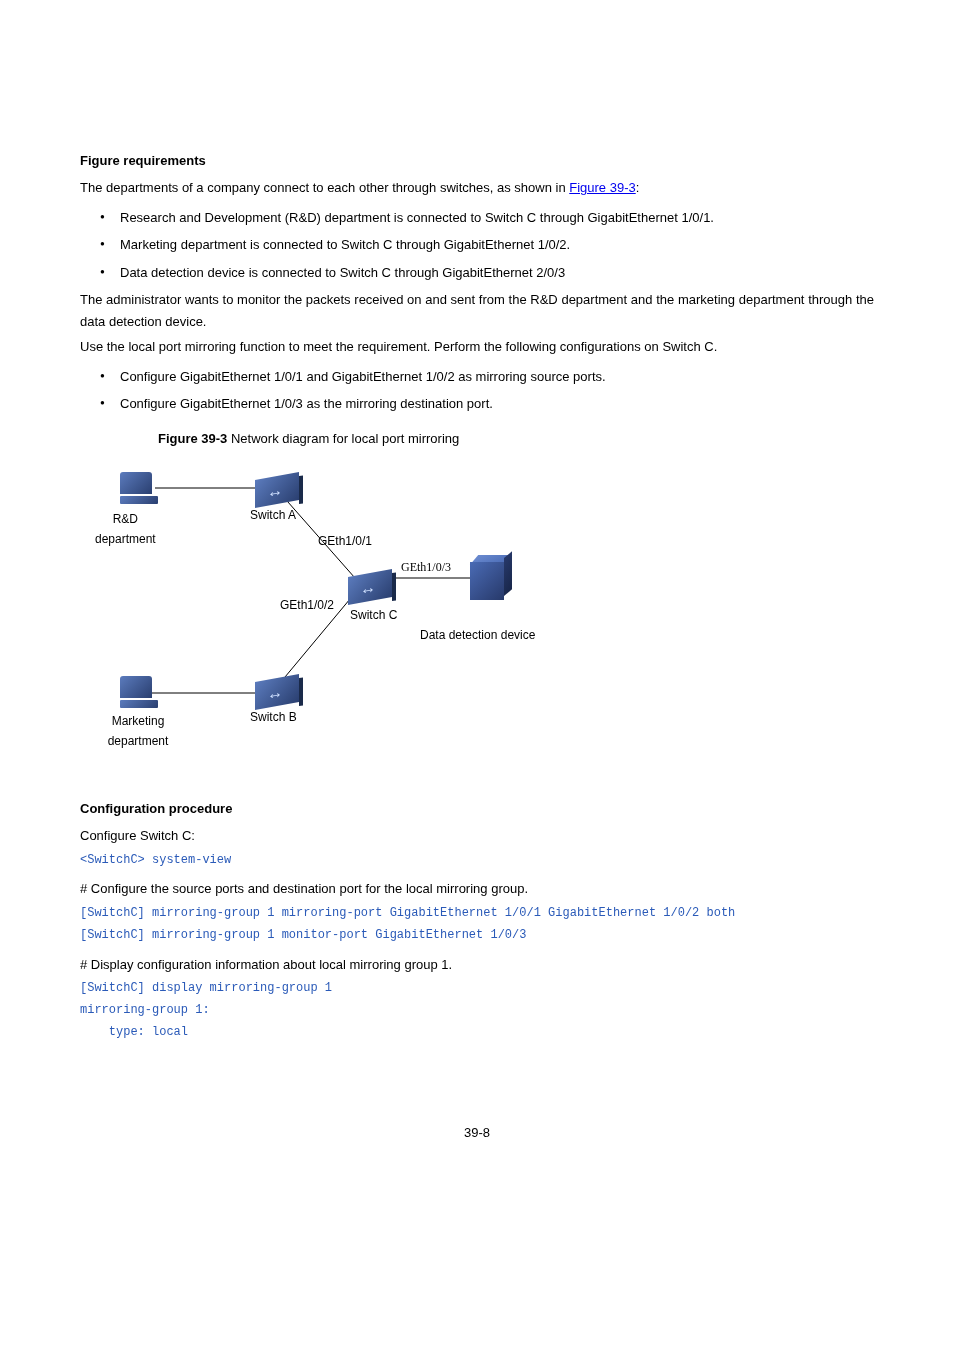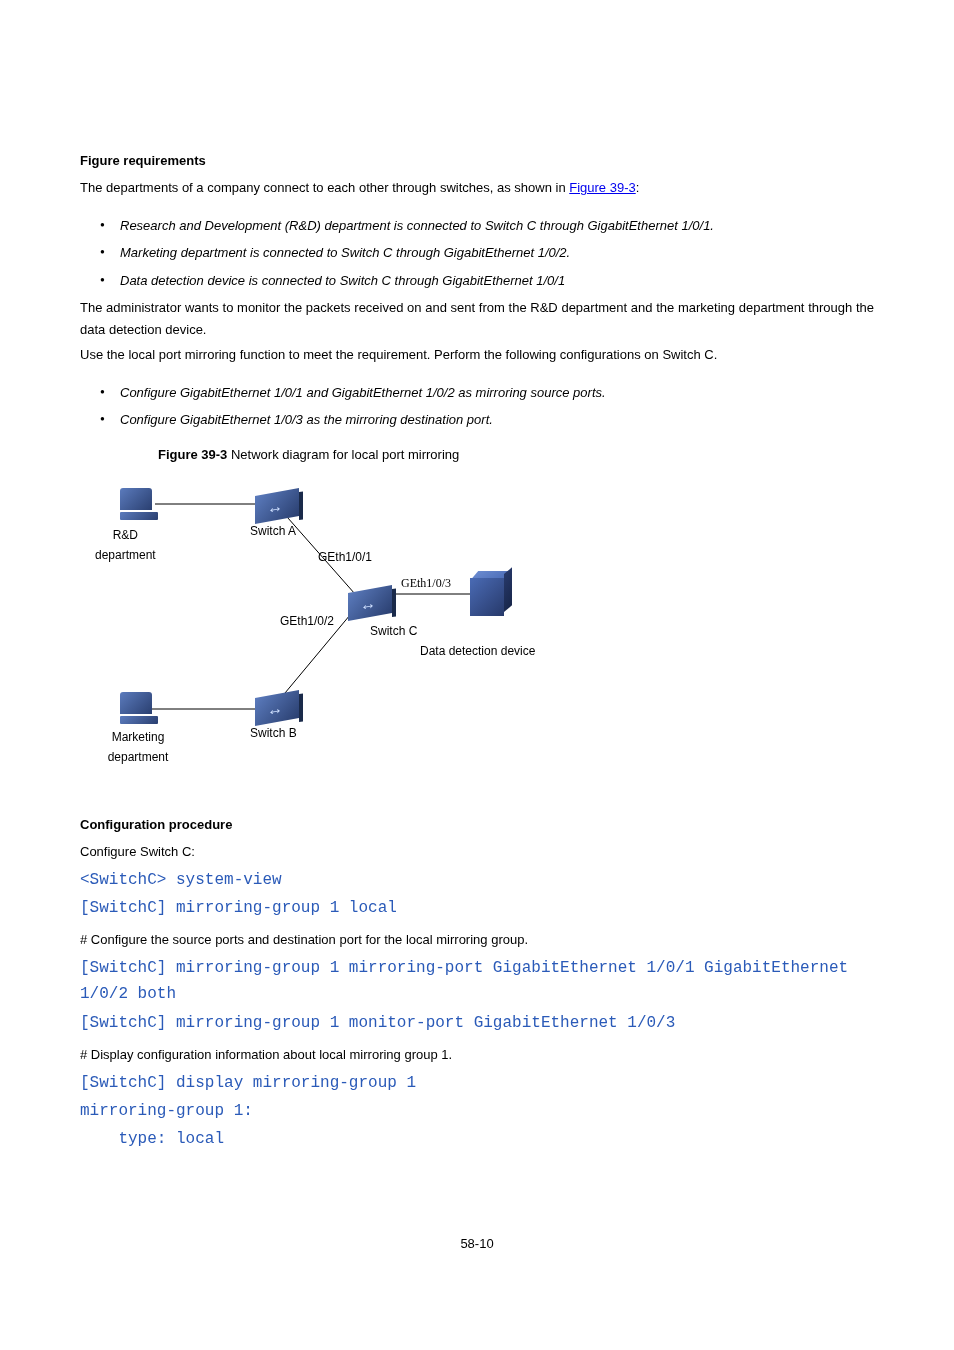--- a/index.html
+++ b/index.html
@@ -10,56 +10,56 @@
     padding: 0 80px;
     background: #fff;
     width: 954px;
     box-sizing: border-box;
     line-height: 1.65;
   }
   .wrap { padding-top: 130px; padding-bottom: 70px; }
   .heading { font-weight: bold; margin-top: 20px; margin-bottom: 6px; }
   .paragraph { text-align: justify; margin-bottom: 4px; }
   .link { color: #0000EE; text-decoration: underline; }
-  ul { list-style: none; padding-left: 0; margin: 16px 0 6px 0; font-style: italic; }
+  ul { list-style: none; padding-left: 0; margin: 8px 0 6px 0; }
   ul li { position: relative; padding-left: 40px; margin-bottom: 6px; text-align: justify; }
   ul li::before { content: "●"; position: absolute; left: 20px; top: 0; font-size: 8px; line-height: 20px; }
   .fig-caption { margin-left: 78px; margin-top: 14px; margin-bottom: 8px; }
 
   .diagram { position: relative; width: 600px; height: 300px; margin-bottom: 40px; }
   .pc { position: absolute; width: 38px; height: 32px; }
   .pc .mon { width: 32px; height: 22px; background: linear-gradient(135deg,#5b7bbd,#2a3f70); border-radius: 3px 3px 0 0; }
   .pc .base { width: 38px; height: 8px; background: linear-gradient(135deg,#5b7bbd,#2a3f70); margin-top: 2px; border-radius: 1px; }
   .switch { position: absolute; width: 44px; height: 28px; background: linear-gradient(135deg,#5b7bbd,#2a3f70); transform: skewY(-10deg); }
   .switch::after { content: ""; position: absolute; right: -4px; top: 4px; width: 4px; height: 28px; background: #1a2a4a; transform: skewY(0deg); }
   .switch::before { content: "↔"; position: absolute; left: 12px; top: 2px; color: #cfe0ff; font-size: 16px; font-weight: bold; }
   .cube { position: absolute; width: 40px; height: 44px; }
   .cube .front { position:absolute; width:34px; height:38px; background: linear-gradient(135deg,#4a6bb5,#27396a); left:0; top:6px; }
   .cube .top { position:absolute; width:34px; height:10px; background: linear-gradient(135deg,#6a8acf,#4a6bb5); left:4px; top:-1px; transform: skewX(-40deg); }
   .cube .side { position:absolute; width:8px; height:38px; background: linear-gradient(135deg,#27396a,#18264a); left:34px; top:2px; transform: skewY(-40deg); transform-origin: top left; }
   .dlabel { position:absolute; font-size: 12px; text-align: center; white-space: nowrap; }
   svg.lines { position:absolute; left:0; top:0; width:600px; height:300px; }
-  .code { font-family: "Courier New", monospace; font-size: 16px; color:#2a5ab8; margin: 2px 0; }
+  .code { font-family: "Courier New", monospace; font-size: 12px; color:#2a5ab8; margin: 2px 0; }
   .pagenum { text-align:center; margin-top: 80px; font-size: 13px; }
 </style>
 </head>
 <body>
 
 <div class="wrap">
 
   <div class="heading">Figure requirements</div>
 
   <div class="paragraph">
     <span>The departments of a company connect to each other through switches, as shown in </span><a class="link" href="#">Figure 39-3</a><span>:</span>
   </div>
 
   <ul>
     <li>Research and Development (R&amp;D) department is connected to Switch C through GigabitEthernet 1/0/1.</li>
     <li>Marketing department is connected to Switch C through GigabitEthernet 1/0/2.</li>
-    <li>Data detection device is connected to Switch C through GigabitEthernet 1/0/1</li>
+    <li>Data detection device is connected to Switch C through GigabitEthernet 2/0/3</li>
   </ul>
 
   <div class="paragraph">The administrator wants to monitor the packets received on and sent from the R&amp;D department and the marketing department through the data detection device.</div>
   <div class="paragraph">Use the local port mirroring function to meet the requirement. Perform the following configurations on Switch C.</div>
 
   <ul>
     <li>Configure GigabitEthernet 1/0/1 and GigabitEthernet 1/0/2 as mirroring source ports.</li>
     <li>Configure GigabitEthernet 1/0/3 as the mirroring destination port.</li>
   </ul>
 
@@ -81,21 +81,21 @@
         <div class="base"></div>
       </div>
     <div class="dlabel" style="left:15px; top:52px;">
         <span style="white-space:pre-line; display:block; text-align:center;">R&amp;D<br>department</span>
       </div>
 
     <div class="switch" style="left:175px; top:18px;"></div>
     <div class="dlabel" style="left:170px; top:48px;">Switch A</div>
 
     <div class="switch" style="left:268px; top:115px;"></div>
-    <div class="dlabel" style="left:270px; top:148px;margin-left:20px;">Switch C</div>
+    <div class="dlabel" style="left:270px; top:148px;">Switch C</div>
 
     <div class="switch" style="left:175px; top:220px;"></div>
     <div class="dlabel" style="left:170px; top:250px;">Switch B</div>
 
     <div class="pc" style="left:40px; top:218px;">
         <div class="mon"></div>
         <div class="base"></div>
       </div>
     <div class="dlabel" style="left:23px; top:254px; text-align:center;">
         <div style="white-space:normal; width:70px;">Marketing<br>department</div>
@@ -110,26 +110,25 @@
 
     <div class="dlabel" style="left:238px; top:74px;">GEth1/0/1</div>
     <div class="dlabel" style="left:200px; top:138px;">GEth1/0/2</div>
     <div class="dlabel" style="left:321px; top:100px;font-family:Liberation Serif, serif;">GEth1/0/3</div>
   </div>
 
   <div class="heading">Configuration procedure</div>
   <div class="paragraph">Configure Switch C:</div>
 
   <div class="code">&lt;SwitchC&gt; system-view</div>
-  <div class="code">[SwitchC] mirroring-group 1 local</div>
 
   <div class="paragraph" style="margin-top:8px;"># Configure the source ports and destination port for the local mirroring group.</div>
   <div class="code">[SwitchC] mirroring-group 1 mirroring-port GigabitEthernet 1/0/1 GigabitEthernet 1/0/2 both</div>
   <div class="code">[SwitchC] mirroring-group 1 monitor-port GigabitEthernet 1/0/3</div>
 
   <div class="paragraph" style="margin-top:8px;"># Display configuration information about local mirroring group 1.</div>
   <div class="code">[SwitchC] display mirroring-group 1</div>
   <div class="code">mirroring-group 1:</div>
   <div class="code">&nbsp;&nbsp;&nbsp;&nbsp;type: local</div>
 
-  <div class="pagenum">58-10</div>
+  <div class="pagenum">39-8</div>
 
 </div>
 
 </body></html>

